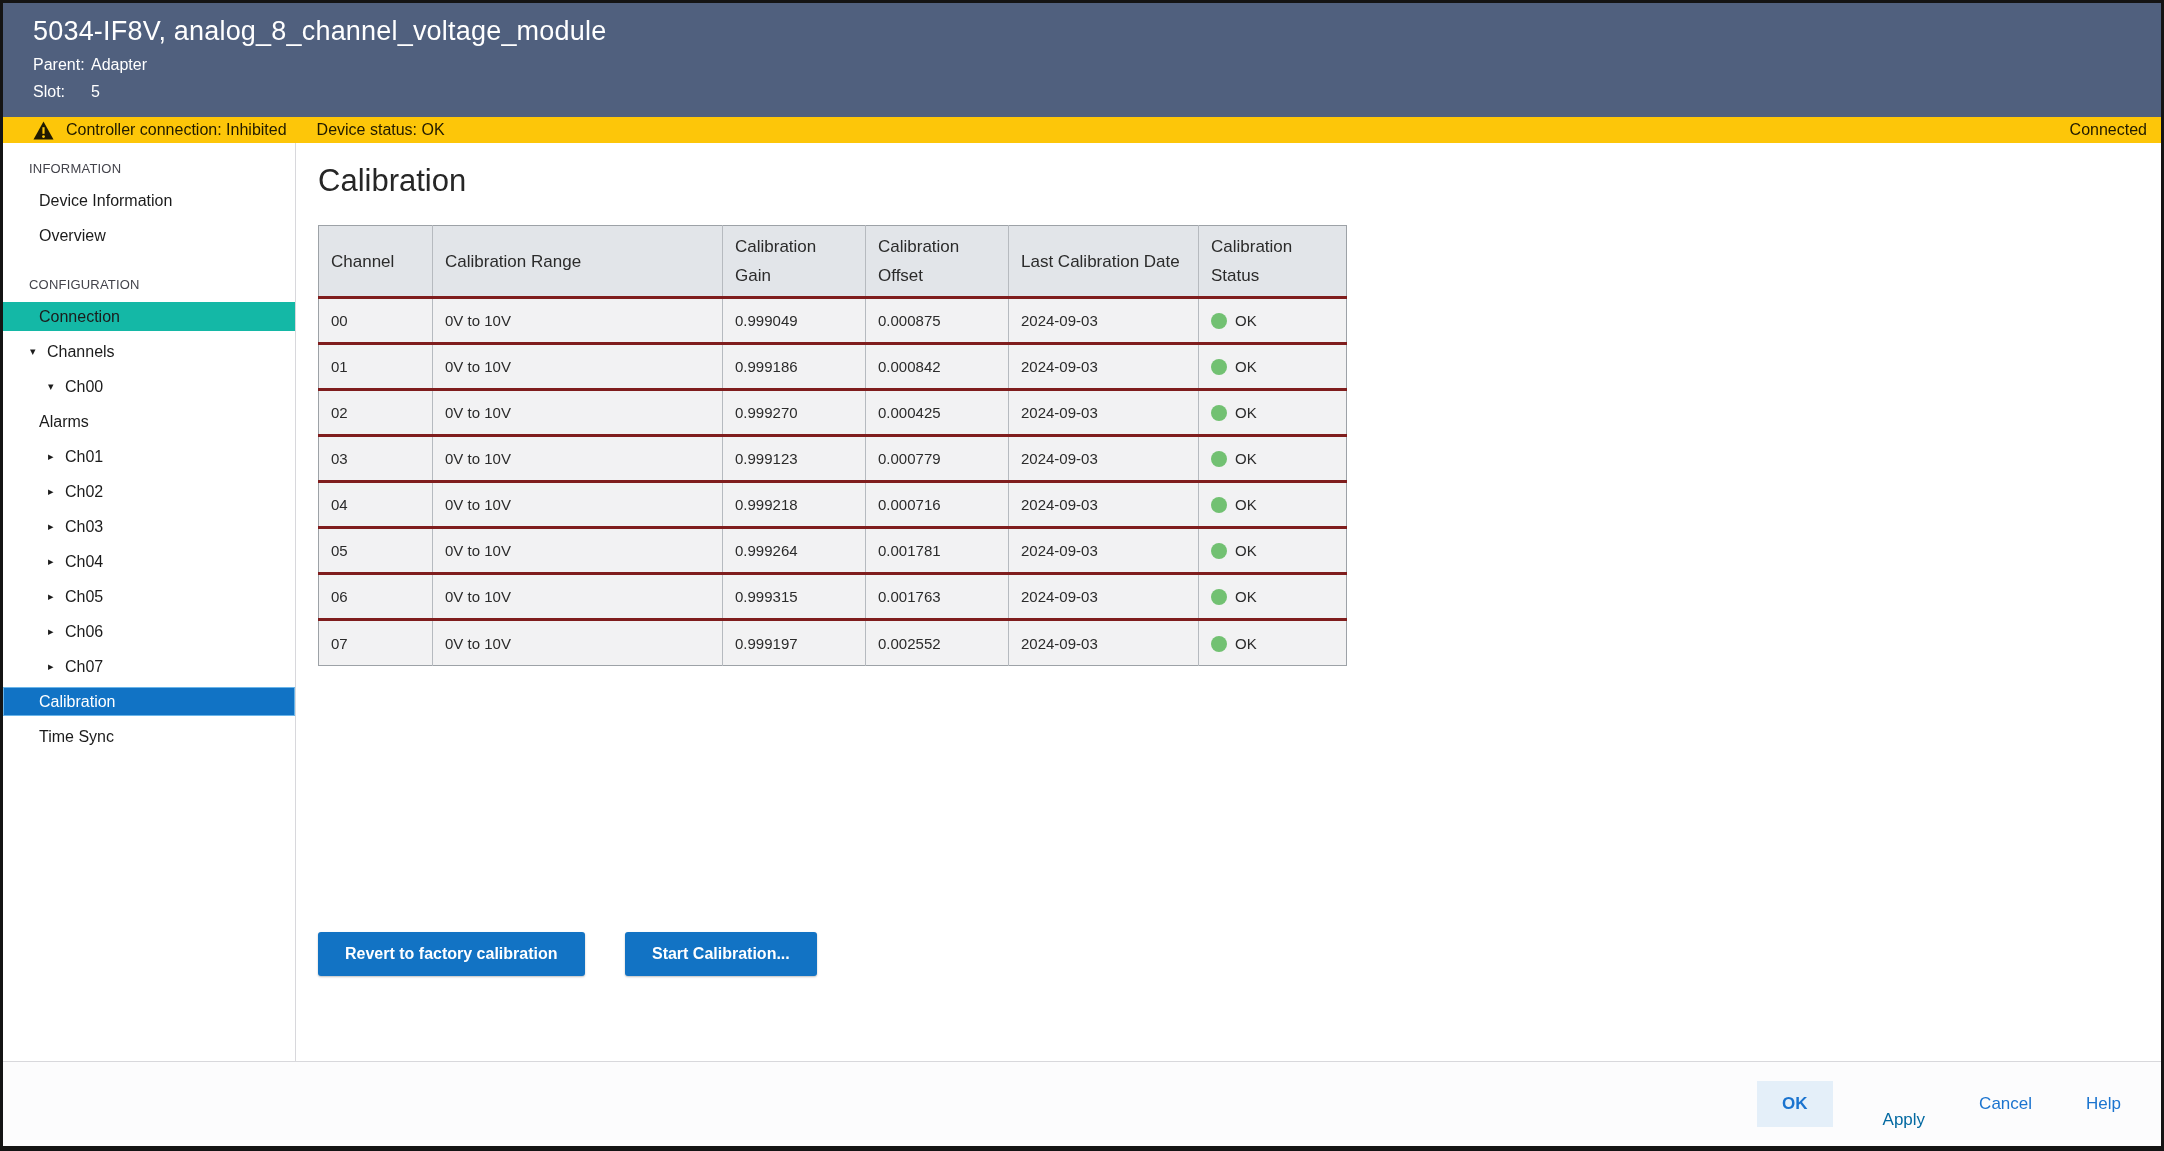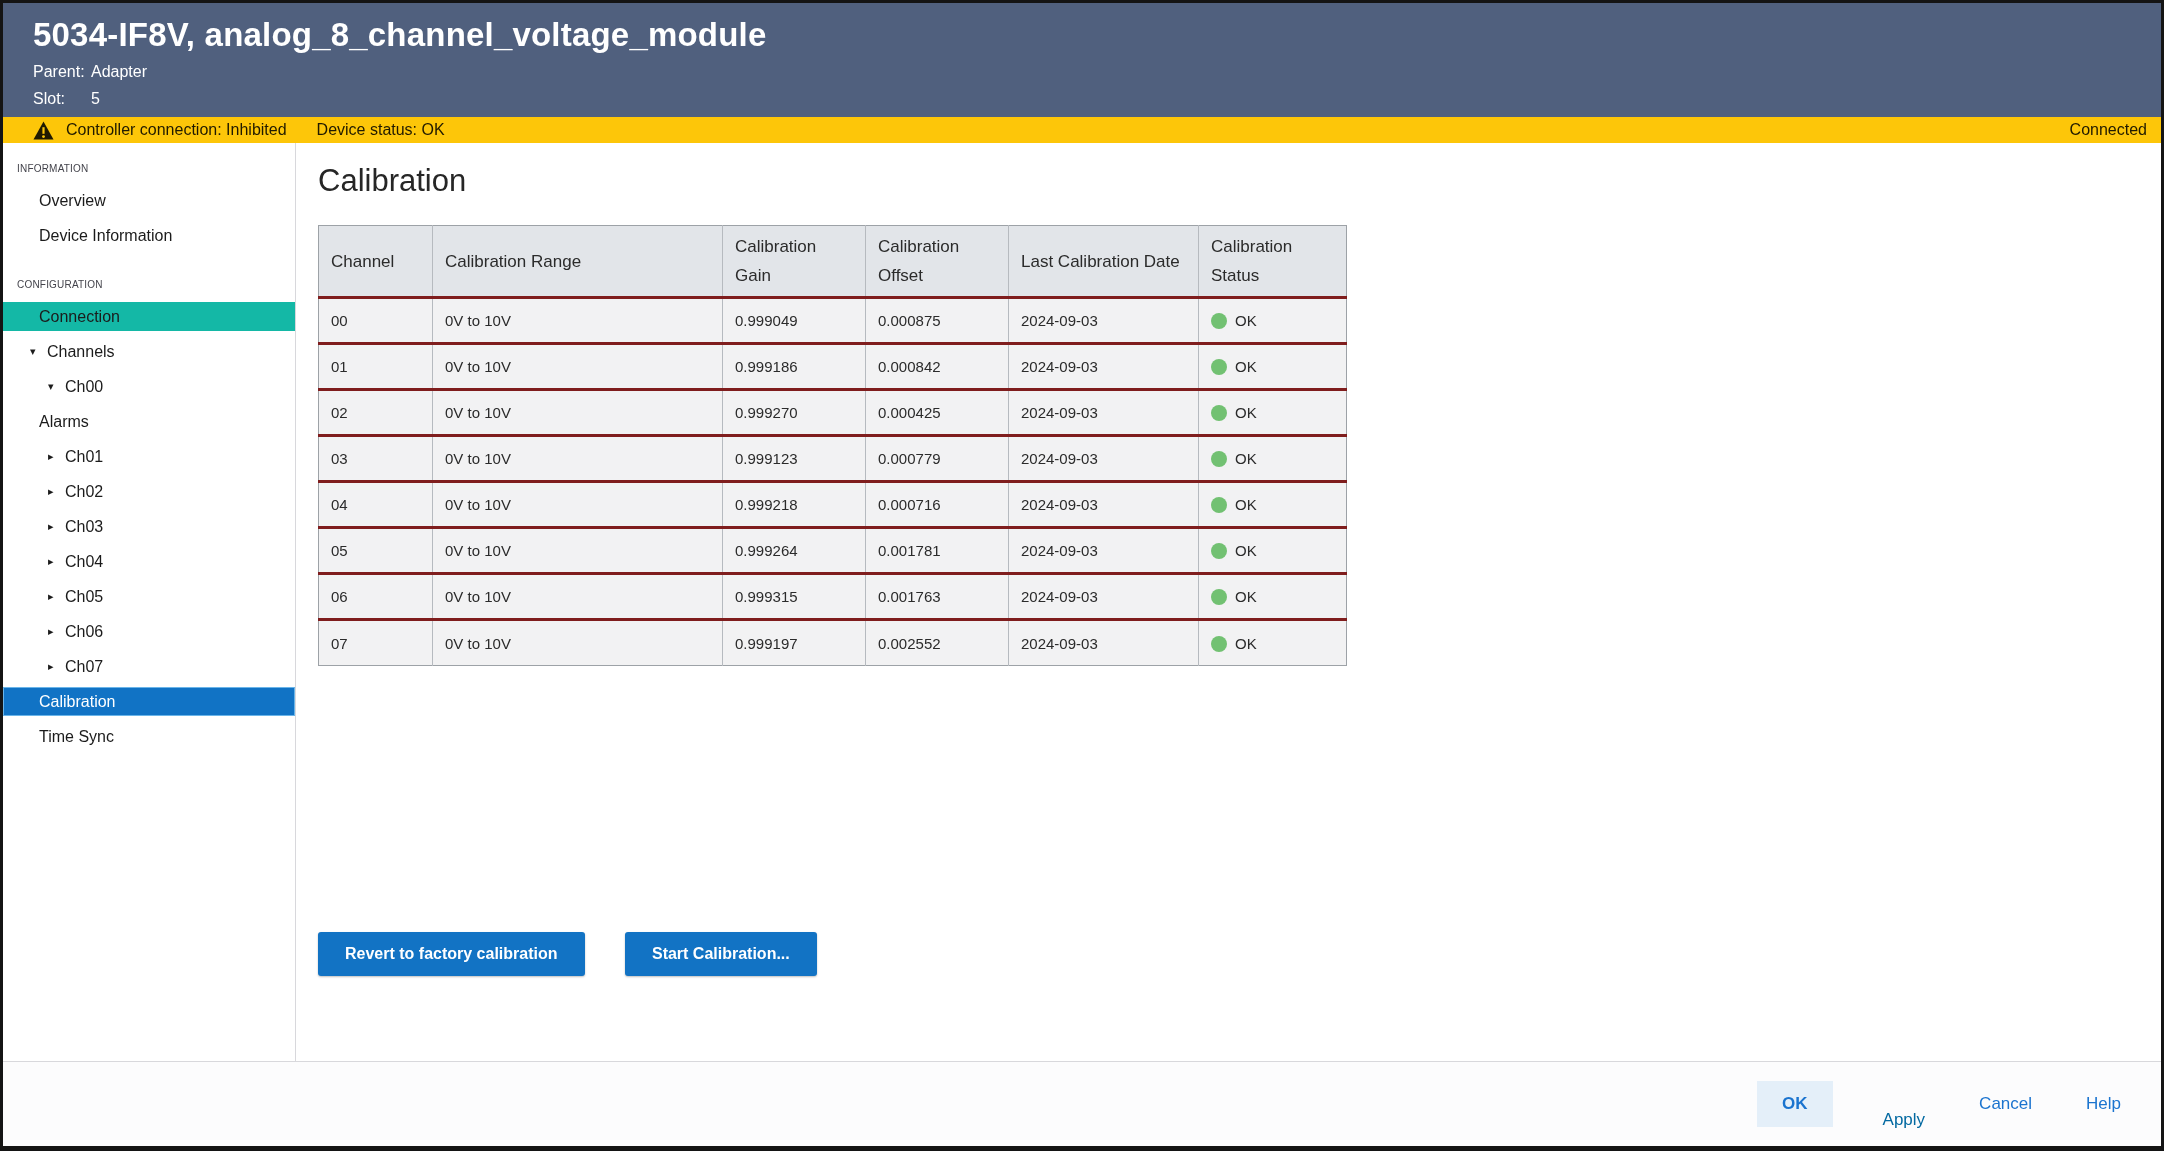--- a/index.html
+++ b/index.html
@@ -12,21 +12,21 @@
     display: flex; flex-direction: column;
     background: #fff; overflow: hidden;
   }
 
   
   .header {
     background: #50607E; color: #fff;
     height: 114px; flex: 0 0 auto;
     padding: 13px 20px 0 30px;
   }
-  .header h1 { font-size: 33px; font-weight: bold; letter-spacing: 0.2px; }
+  .header h1 { font-size: 27px; font-weight: normal; letter-spacing: 0.2px; }
   .header .meta { font-size: 16px; margin-top: 9px; }
   .header .meta .lab { display: inline-block; min-width: 52px; }
   .header .meta .val { margin-left: 6px; }
 
   
   .alert-bar {
     background: #FDC609; color: #201A00;
     height: 26px; flex: 0 0 auto;
     display: flex; align-items: center;
     padding: 0 14px 0 30px; font-size: 16px;
@@ -39,21 +39,21 @@
   .body-row { flex: 1 1 auto; display: flex; min-height: 0; }
 
   
   .sidebar {
     width: 293px; flex: 0 0 auto;
     border-right: 1px solid #D8D8DC;
     padding-top: 10px; overflow: hidden;
   }
   .sec-heading {
     height: 30px; display: flex; align-items: center;
-    padding-left: 14px; font-size: 10px; color: #43434B;
+    padding-left: 26px; font-size: 13px; color: #43434B;
     letter-spacing: 0.2px;
   }
   .sec-heading.cfg { margin-top: 16px; }
   .nav-item {
     height: 35px; display: flex; align-items: center;
     font-size: 16px; color: #1B1B1B; cursor: default;
   }
   .nav-item .arrow { width: 17px; font-size: 11px; color: #1B1B1B; flex: 0 0 auto; }
   .p1 { padding-left: 36px; }
   .pc { padding-left: 27px; }
@@ -145,24 +145,24 @@
     <span class="msg">Device status: OK</span>
     <span class="spacer"></span>
     <span>Connected</span>
   </div>
 
   <div class="body-row">
 
     <nav class="sidebar">
       <div class="sec-heading">INFORMATION</div>
       <div class="nav-item p1">
+          <span>Device Information</span>
+        </div>
+      <div class="nav-item p1">
           <span>Overview</span>
-        </div>
-      <div class="nav-item p1">
-          <span>Device Information</span>
         </div>
 
       <div class="sec-heading cfg">CONFIGURATION</div>
       <div class="nav-item p1 highlight">
           <span>Connection</span>
         </div>
 
       <div class="nav-item pc">
         <span class="arrow">▾</span>
         <span>Channels</span>

